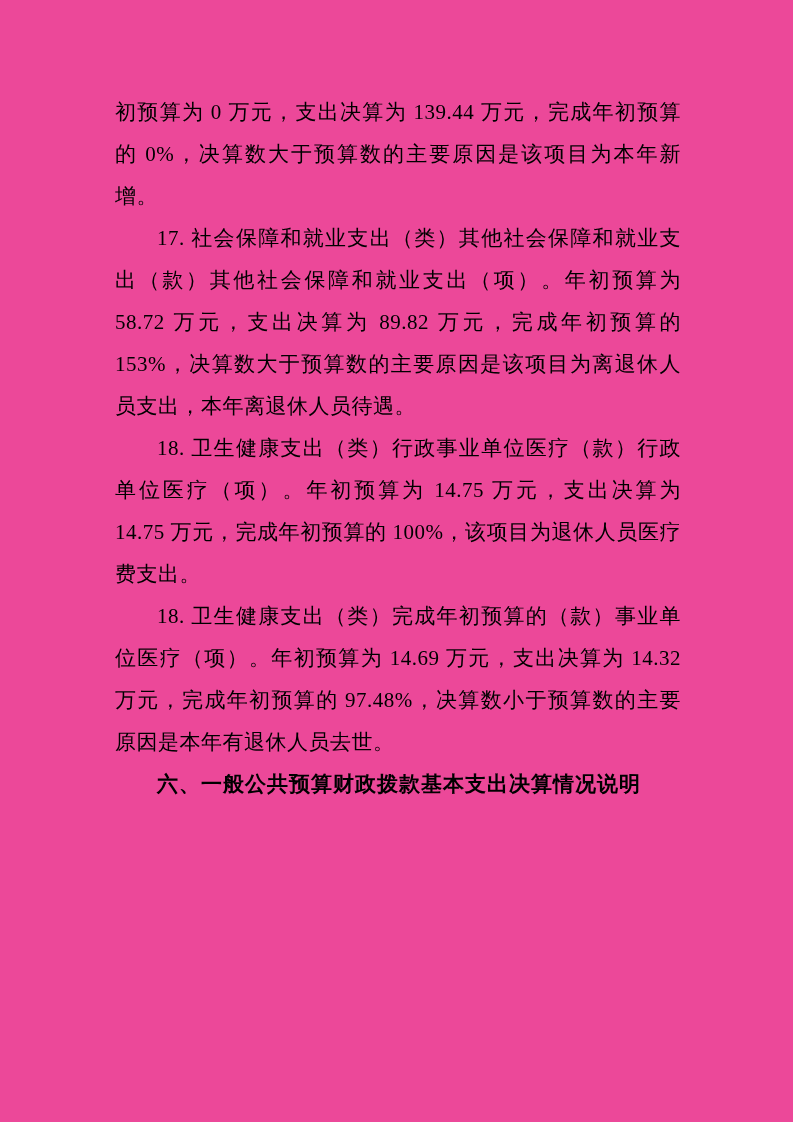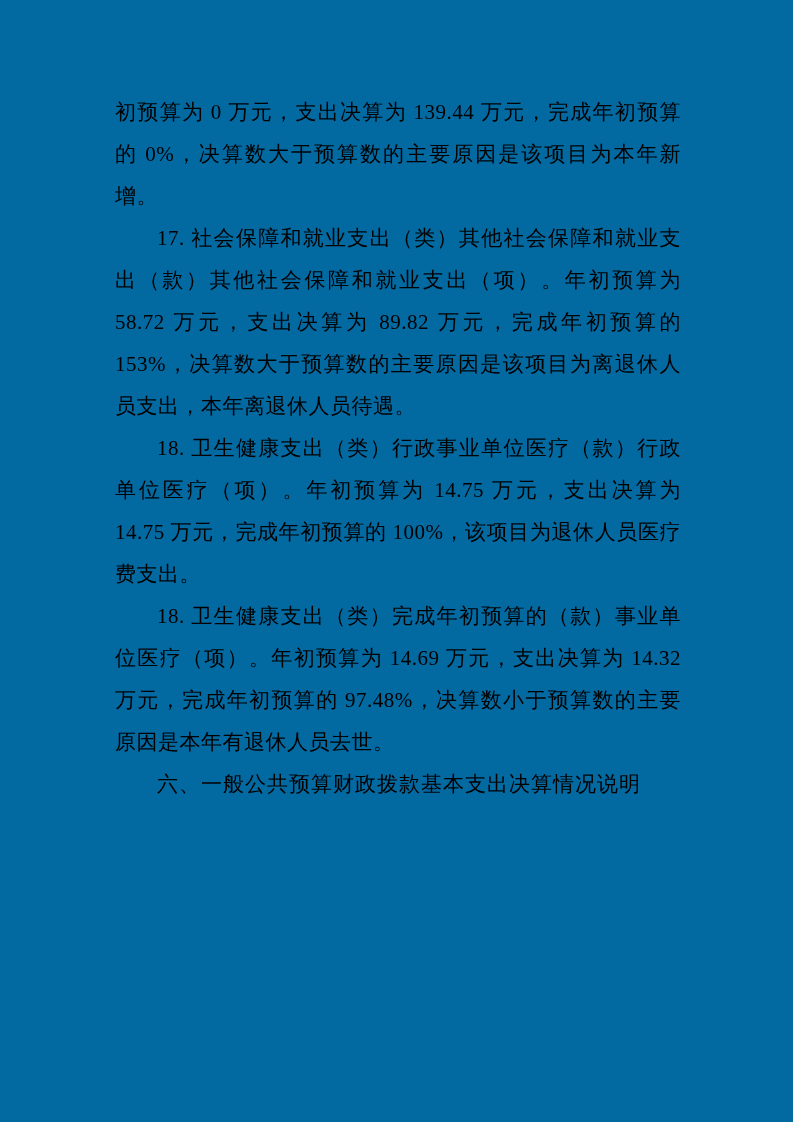--- a/index.html
+++ b/index.html
@@ -4,21 +4,21 @@
 <style>
   html, body {
     margin: 0;
     padding: 0;
     background: #ffffff;
   }
   .page {
     position: relative;
     width: 793px;
     height: 1122px;
-    background: #0369a1;
+    background: #ec4899;
     overflow: hidden;
   }
   .doc-content {
     position: absolute;
     left: 115px;
     top: 91px;
     width: 566px;
     color: #000000;
     font-family: "Liberation Serif", "DejaVu Serif", serif;
     font-size: 21px;
@@ -33,21 +33,21 @@
   .para.indent {
     text-indent: 2em;
   }
   .seg {
     font-weight: 400;
   }
   .seg.bold {
     font-weight: 400;
   }
   .para.heading .seg {
-    font-weight: 400;
+    font-weight: 700;
     font-family: "Liberation Sans", "DejaVu Sans", sans-serif;
     letter-spacing: 1px;
   }
 </style>
 </head>
 <body>
 
 <div class="page">
   <div class="doc-content">
       <p class="para"><span class="seg">初预算为 0 万元，支出决算为 139.44 万元，完成年初预算的 0%，决算数大于预算数的主要原因是该项目为本年新增。</span></p>

